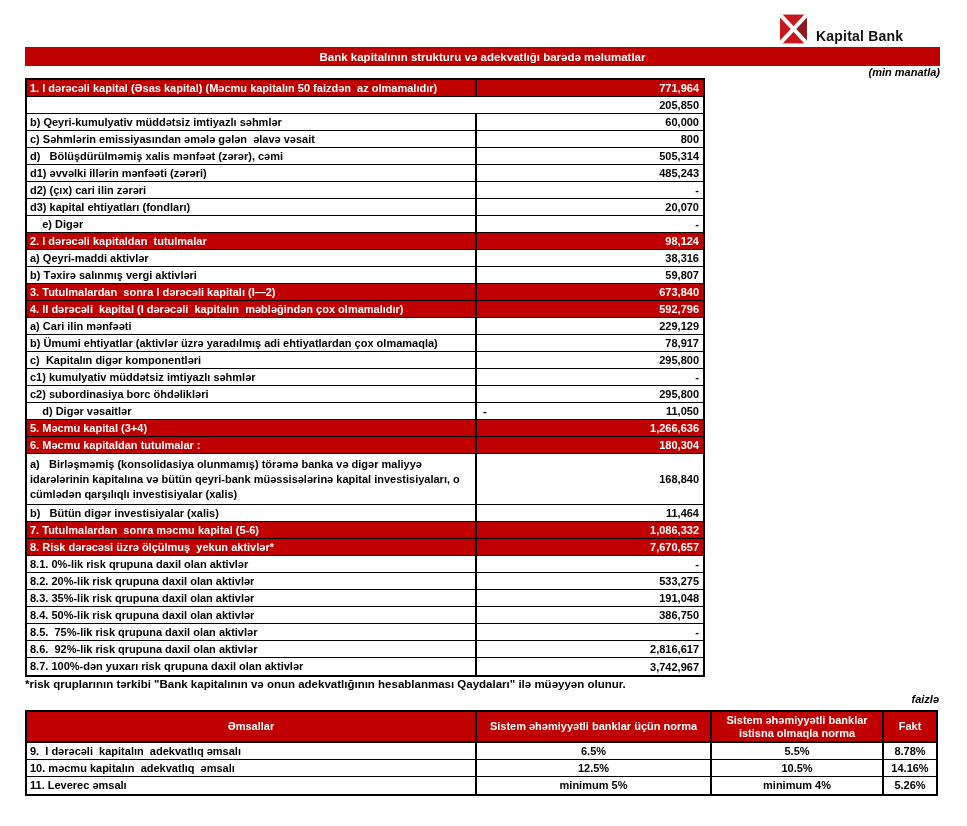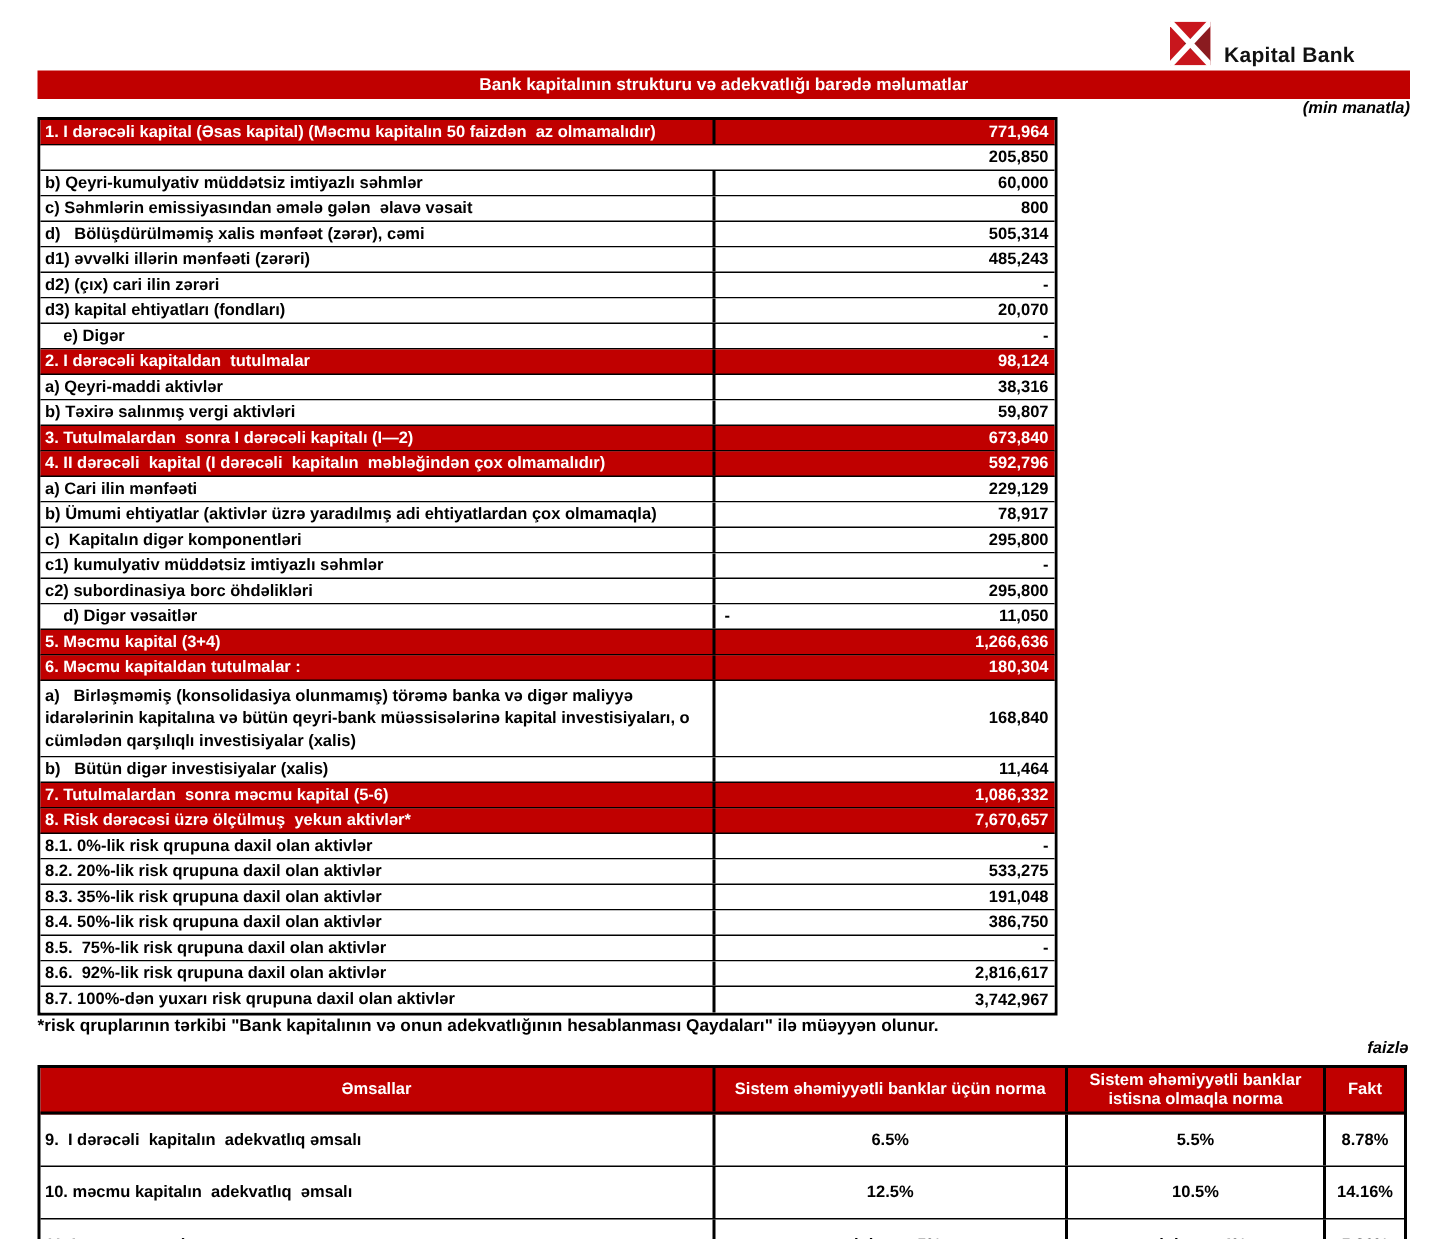--- a/index.html
+++ b/index.html
@@ -62,21 +62,21 @@
   .cell-value.with-prefix{ justify-content:space-between; }
 
   
   .ratios-table{
     position:absolute; left:25px; top:710px; width:913px;
     border:2px solid var(--border); background:#fff;
   }
   .r-row{ display:flex; border-bottom:1px solid var(--border); }
   .r-row:last-child{ border-bottom:none; }
   .r-row.r-header{ background:var(--red); color:#fff; height:31px; border-bottom:2px solid var(--border); }
-  .r-row.r-data{ height:35px; }
+  .r-row.r-data{ height:17px; }
   .r-cell{
     font-size:11px; font-weight:700; line-height:13px;
     display:flex; align-items:center; justify-content:center;
     text-align:center; border-right:2px solid var(--border);
     padding:0 3px; overflow:hidden;
   }
   .r-cell:last-child{ border-right:none; }
   .r-c1{ width:450px; }
   .r-c2{ width:235px; }
   .r-c3{ width:172px; }

